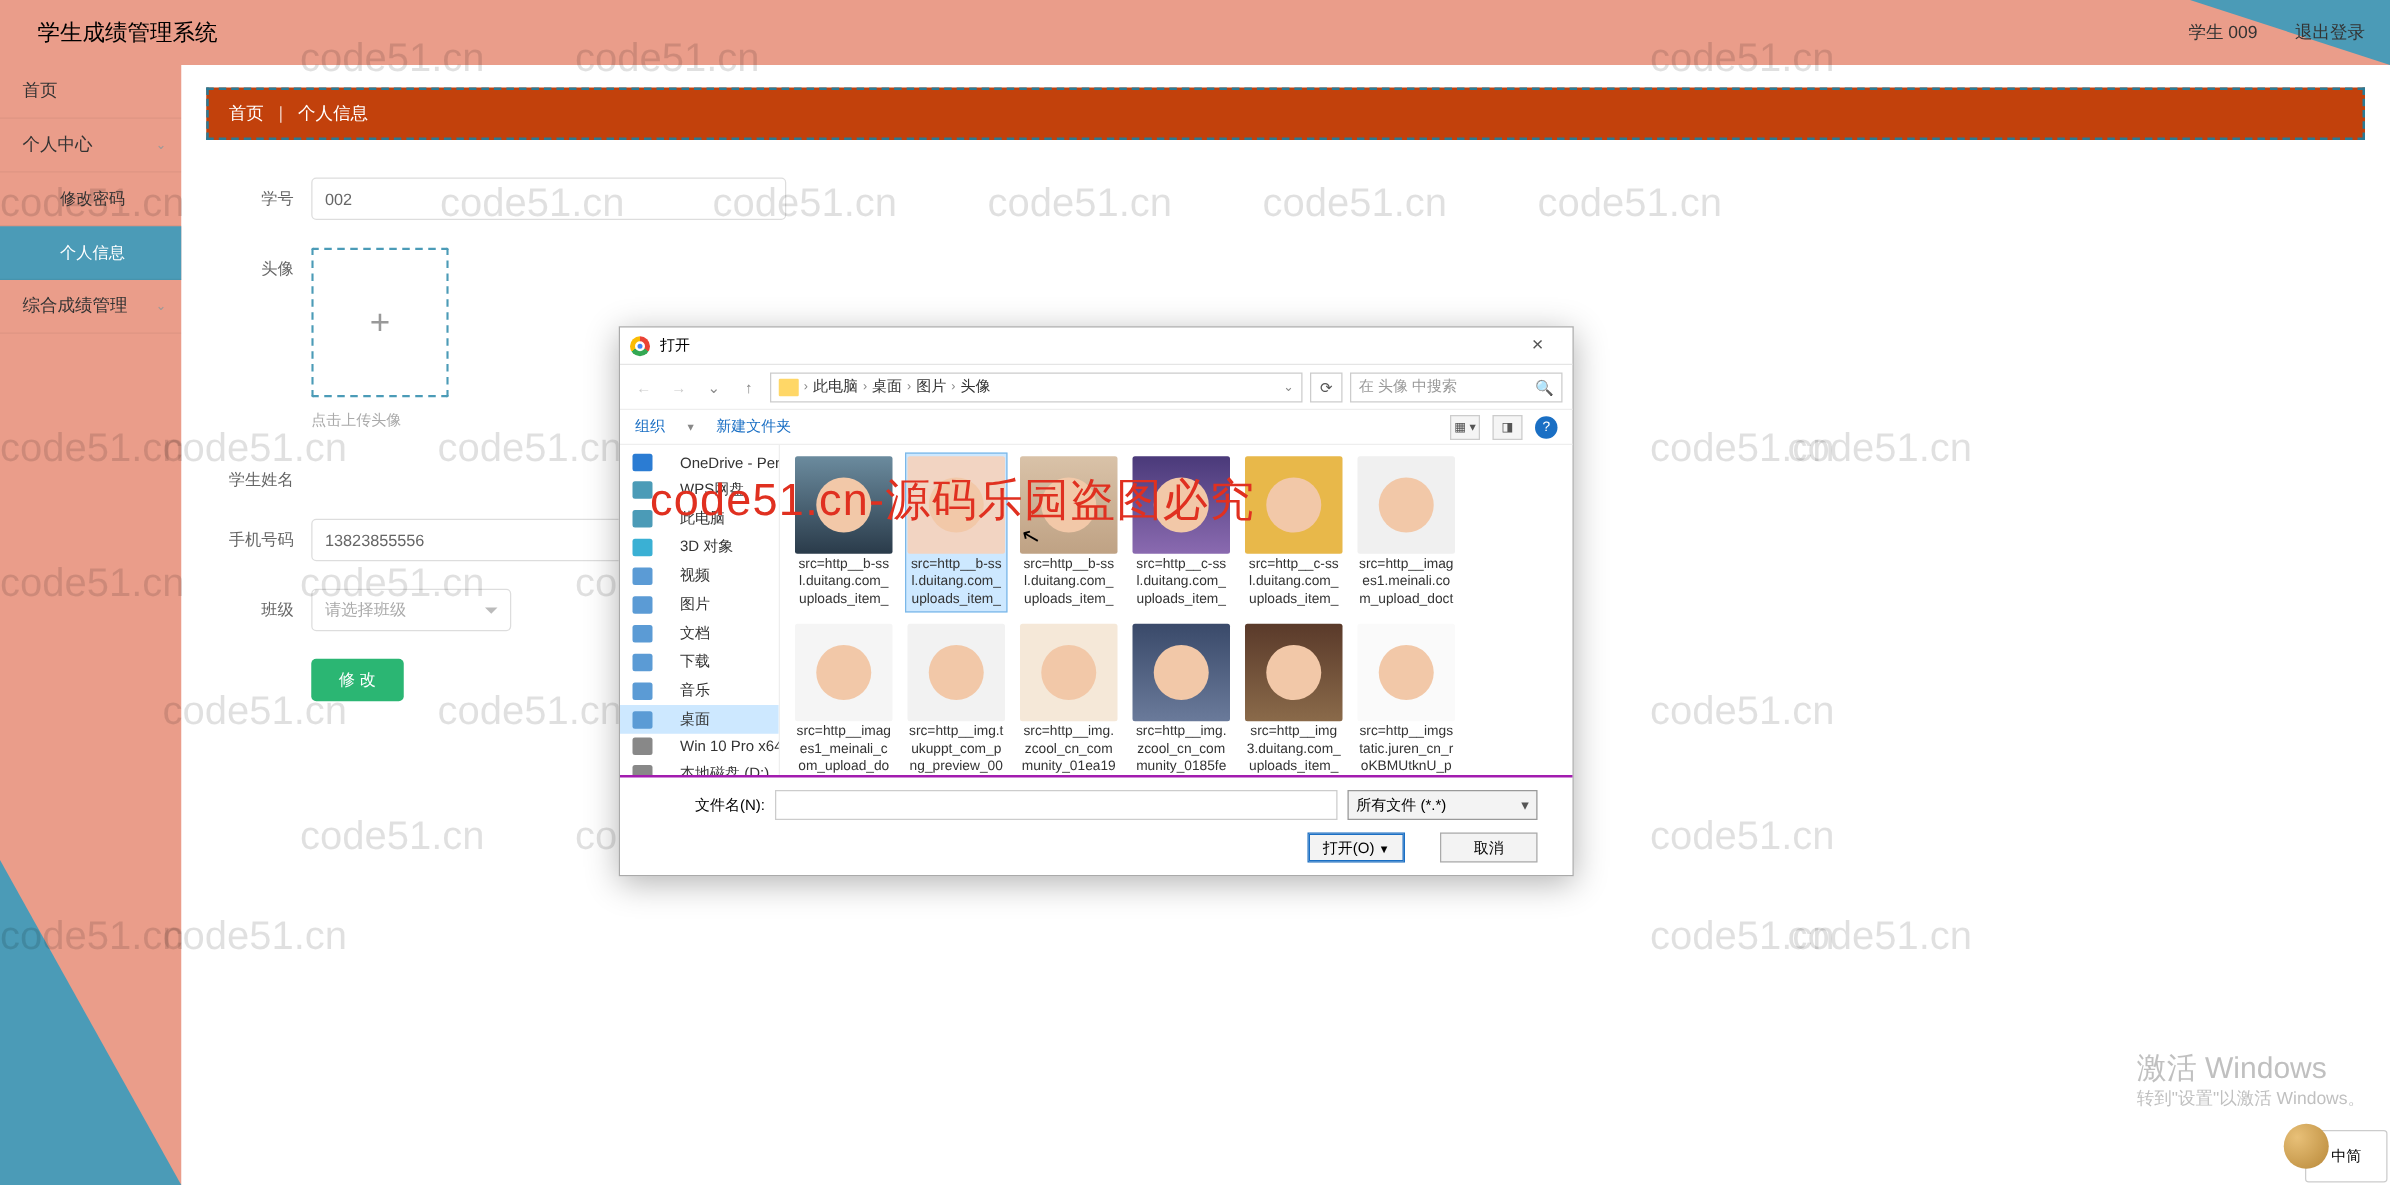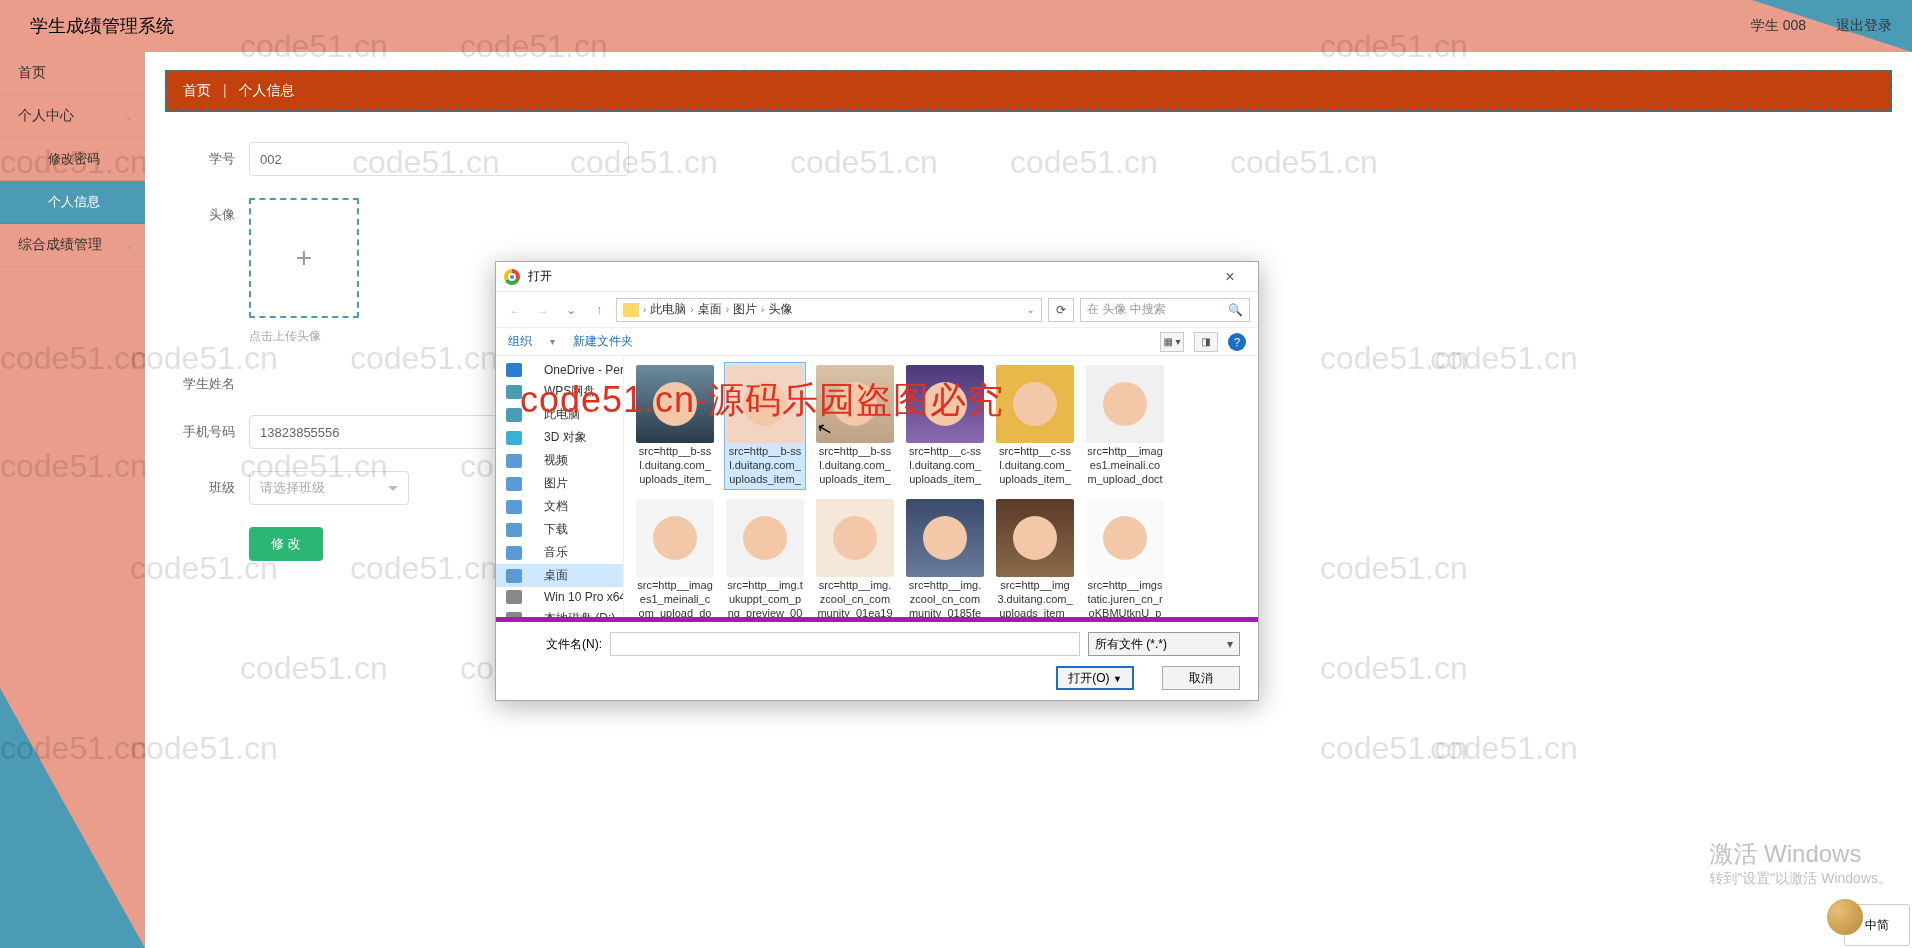--- a/index.html
+++ b/index.html
@@ -92,21 +92,21 @@
 .th-5 { background: #e8b84a; }
 .th-6 { background: #f0f0f0; }
 .th-7 { background: #f5f5f5; }
 .th-8 { background: #f2f2f2; }
 .th-9 { background: #f5e8d8; }
 .th-10 { background: linear-gradient(#3a4a6a, #6a7a9a); }
 .th-11 { background: linear-gradient(#5a3a2a, #8a6a4a); }
 .th-12 { background: #fafafa; }
 .face { width: 44px; height: 44px; border-radius: 50%; background: #f2c8a8; position: relative; margin: 0 auto; }
 
-.dlg-footer { border-top: 5px solid #a21caf; padding: 10px 18px; display: flex; flex-direction: column; gap: 10px; }
+.dlg-footer { border-top: 2px solid #a21caf; padding: 10px 28px; display: flex; flex-direction: column; gap: 10px; }
 .fn-row { display: flex; align-items: center; gap: 8px; }
 .fn-row .lbl { text-align: right; }
 .fn-input { flex: 1; height: 24px; border: 1px solid #ccc; padding: 0 6px; }
 .ft-select { width: 152px; height: 24px; border: 1px solid #999; background: #f3f3f3; padding: 0 6px; display: flex; align-items: center; cursor: pointer; position: relative; }
 .ft-select::after { content: "▾"; position: absolute; right: 6px; color: #555; }
 .btn-row { display: flex; justify-content: flex-end; gap: 28px; }
 .dlg-btn { min-width: 78px; height: 24px; border: 1px solid #aaa; background: #f3f3f3; cursor: pointer; font-size: 12px; padding: 0 10px; }
 .dlg-btn.primary { border-color: #1a6fc4; box-shadow: 0 0 0 1px #1a6fc4 inset; }
 
 
@@ -148,21 +148,21 @@
 <div class="wm" style="left:0px; top:730px">code51.cn</div>
 <div class="wm" style="left:130px; top:730px">code51.cn</div>
 <div class="wm" style="left:1320px; top:730px">code51.cn</div>
 <div class="wm" style="left:1430px; top:730px">code51.cn</div>
 <div class="wm" style="left:1320px; top:28px">code51.cn</div>
 
 <div class="header">
   <div class="logo">学生成绩管理系统</div>
   <div class="triangle"></div>
   <div class="header-right">
-    <span>学生 008</span>
+    <span>学生 009</span>
     <span>退出登录</span>
   </div>
 </div>
 
 <div class="main">
   <div class="sidebar">
     <div class="nav-item">首页</div>
     <div class="nav-item"><span>个人中心</span><span class="arrow">⌄</span></div>
     <div class="nav-item sub">修改密码</div>
     <div class="nav-item sub active">个人信息</div>

